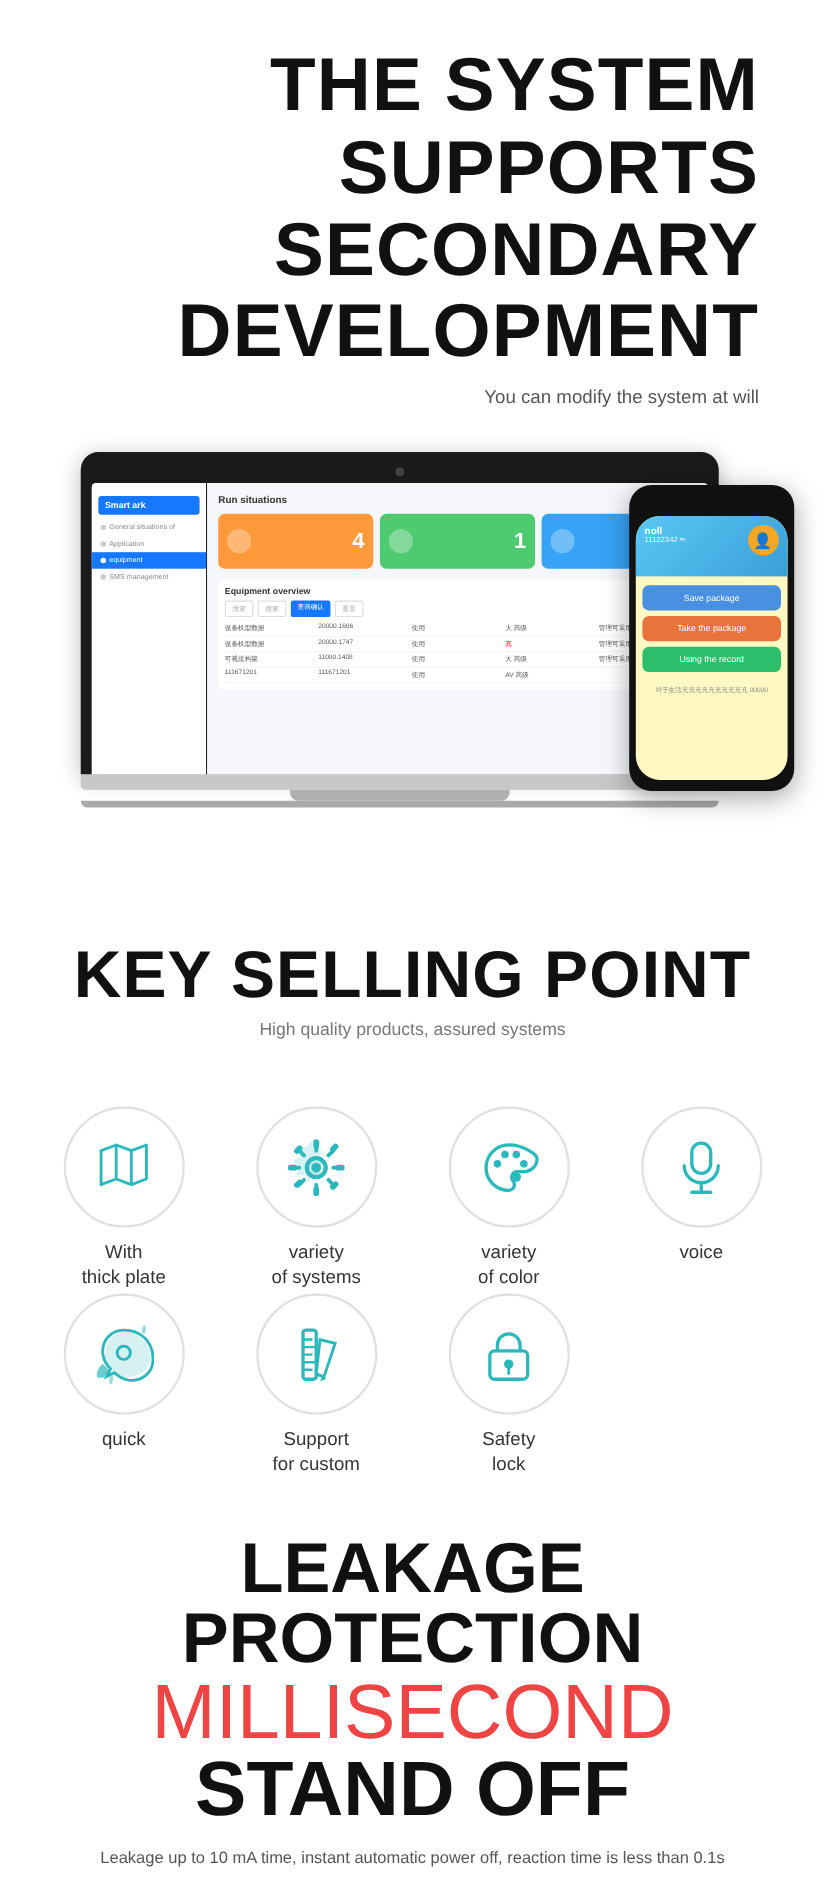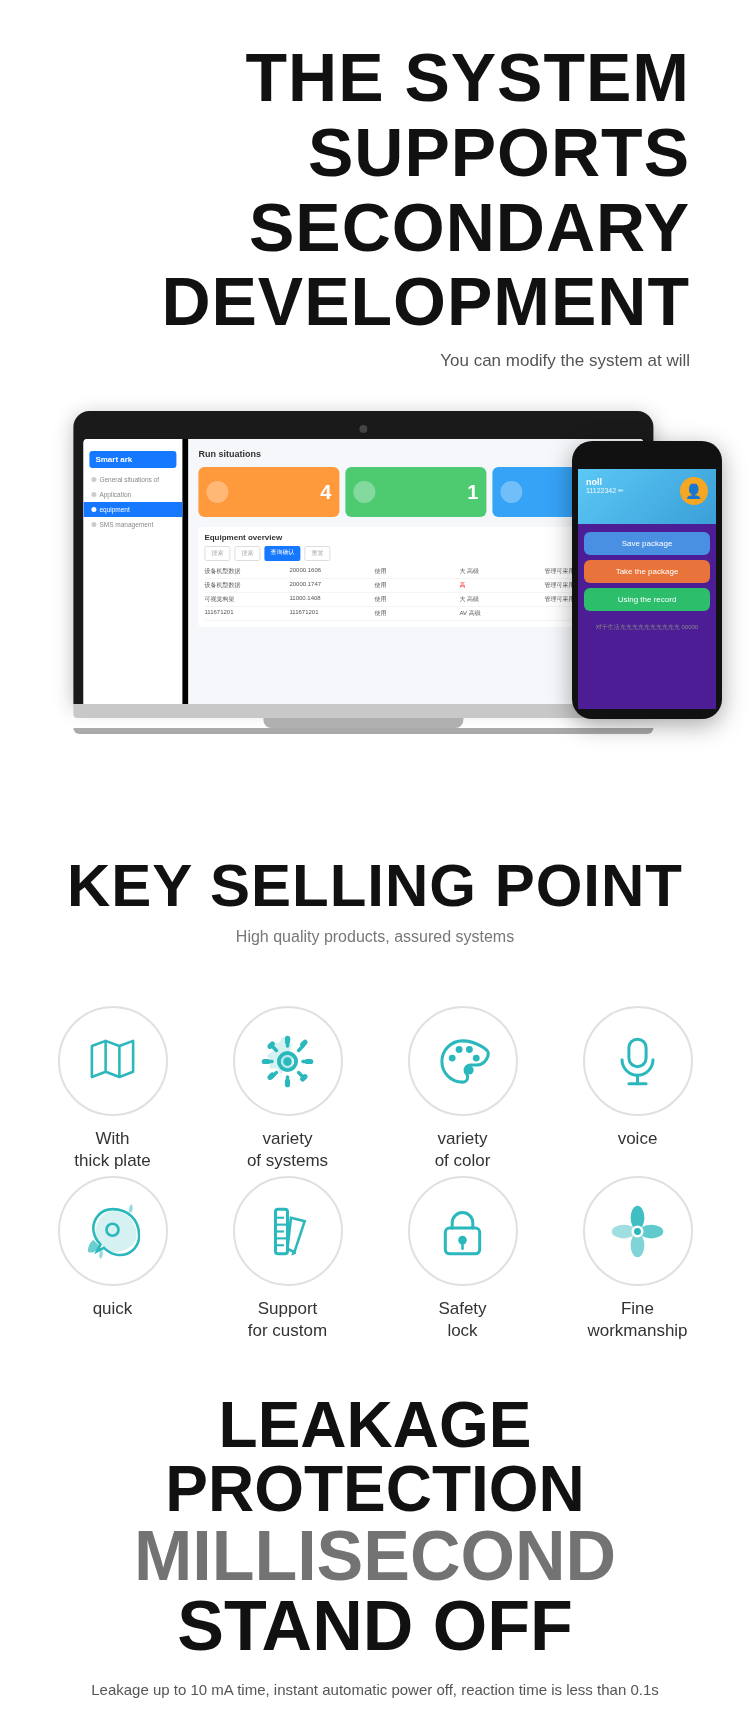--- a/index.html
+++ b/index.html
@@ -89,21 +89,21 @@
     }
 
     
     .screen-inner {
       display: flex;
       height: 100%;
     }
     .screen-sidebar {
       width: 105px;
       background: #fff;
-      border-right: 6px solid #000000;
+      border-right: 1px solid #000000;
       padding: 8px 0;
     }
     .screen-brand {
       background: #1677ff;
       color: white;
       font-size: 8px;
       font-weight: bold;
       padding: 4px 6px;
       margin: 4px 6px;
       border-radius: 3px;
@@ -207,22 +207,22 @@
       justify-content: center;
       margin-bottom: 6px;
     }
     .phone-notch-inner {
       width: 50px;
       height: 10px;
       background: #111;
       border-radius: 10px;
     }
     .phone-screen {
-      background: #4c1d95;
-      border-radius: 0;
+      background: #fef9c3;
+      border-radius: 22px;
       overflow: hidden;
       height: 240px;
     }
     .phone-header {
       background: linear-gradient(135deg, #5bc8f5, #3a9fd8);
       height: 55px;
       padding: 8px;
       display: flex;
       align-items: flex-start;
       justify-content: space-between;
@@ -560,40 +560,27 @@
       <svg viewBox="0 0 64 64">
         <rect x="12" y="28" width="40" height="30" rx="5" fill="none" stroke="#2bb8bc" stroke-width="3.5"></rect>
         <path d="M20 28V22a12 12 0 0124 0v6" fill="none" stroke="#2bb8bc" stroke-width="3.5" stroke-linecap="round"></path>
         <circle cx="32" cy="42" r="5" fill="#2bb8bc"></circle>
         <line x1="32" y1="47" x2="32" y2="52" stroke="#2bb8bc" stroke-width="3" stroke-linecap="round"></line>
       </svg>
     </div>
     <div class="icon-label">Safety<br>lock</div>
   </div>
 
-  <div class="icon-item">
-    <div class="icon-circle">
-      <svg viewBox="0 0 64 64">
-        <ellipse cx="32" cy="16" rx="8" ry="14" fill="#2bb8bc" opacity="0.9" transform="rotate(0 32 32)"></ellipse>
-        <ellipse cx="32" cy="16" rx="8" ry="14" fill="#2bb8bc" opacity="0.75" transform="rotate(90 32 32)"></ellipse>
-        <ellipse cx="32" cy="16" rx="8" ry="14" fill="#2bb8bc" opacity="0.6" transform="rotate(180 32 32)"></ellipse>
-        <ellipse cx="32" cy="16" rx="8" ry="14" fill="#2bb8bc" opacity="0.45" transform="rotate(270 32 32)"></ellipse>
-        <circle cx="32" cy="32" r="7" fill="white"></circle>
-        <circle cx="32" cy="32" r="4" fill="#2bb8bc"></circle>
-      </svg>
-    </div>
-    <div class="icon-label">Fine<br>workmanship</div>
-  </div>
 
 </div>
 
 <div class="section-leakage">
   <div style="font-size:64px;font-weight:900;color:#111;line-height:1.0;text-transform:uppercase;">
     LEAKAGE PROTECTION
   </div>
-  <div style="font-size:70px;font-weight:700;color:#737373;line-height:1.0;text-transform:uppercase;">
+  <div style="font-size:70px;font-weight:400;color:#ef4444;line-height:1.0;text-transform:uppercase;">
     MILLISECOND
   </div>
   <div style="font-size:70px;font-weight:900;color:#111;line-height:1.0;text-transform:uppercase;margin-bottom:16px;">
     STAND OFF
   </div>
   <p class="leakage-sub">Leakage up to 10 mA time, instant automatic power off, reaction time is less than 0.1s</p>
 </div>
 
 </body></html>

